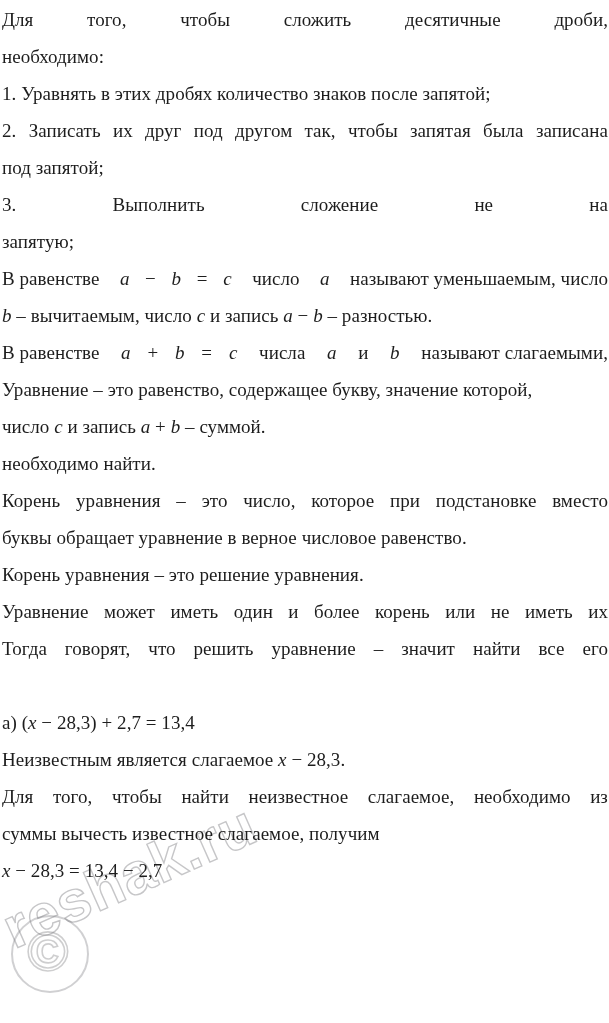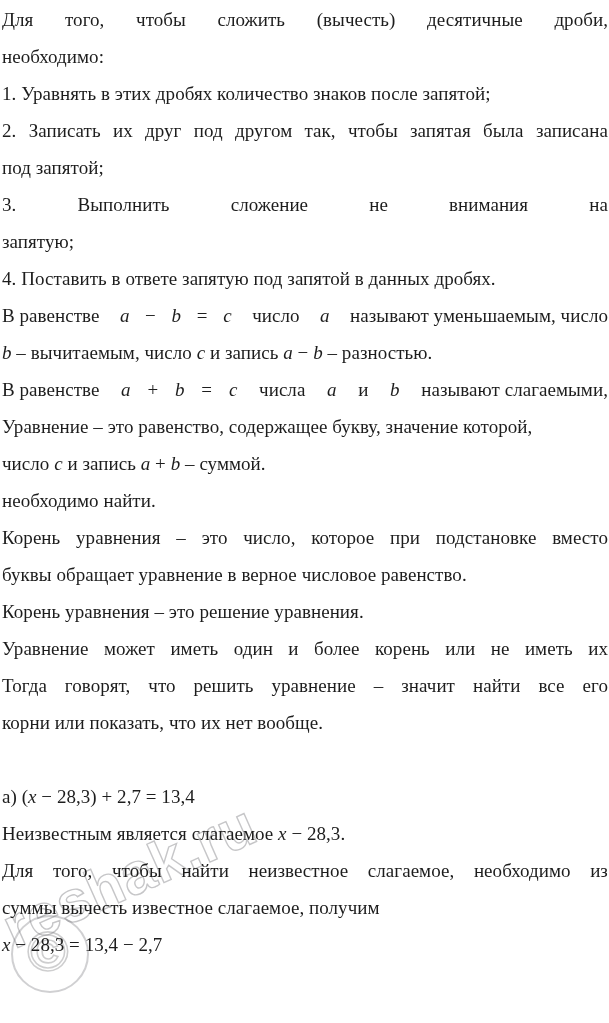--- a/index.html
+++ b/index.html
@@ -119,21 +119,20 @@
     <div class="wm-c">©</div>
     <div class="wm-text">reshak.ru</div>
   </div>
 
   <div class="content" id="content">
       <div class="line just">
         <span>Для</span>
         <span>того,</span>
         <span>чтобы</span>
         <span>сложить</span>
-        <span>(вычесть)</span>
         <span>десятичные</span>
         <span>дроби,</span>
       </div>
       <div class="line">необходимо:</div>
       <div class="line">1. Уравнять в этих дробях количество знаков после запятой;</div>
       <div class="line just">
         <span>2.</span>
         <span>Записать</span>
         <span>их</span>
         <span>друг</span>
@@ -144,25 +143,23 @@
         <span>запятая</span>
         <span>была</span>
         <span>записана</span>
       </div>
       <div class="line">под запятой;</div>
       <div class="line just">
         <span>3.</span>
         <span>Выполнить</span>
         <span>сложение</span>
         <span>не</span>
-        <span>внимания</span>
         <span>на</span>
       </div>
       <div class="line">запятую;</div>
-      <div class="line">4. Поставить в ответе запятую под запятой в данных дробях.</div>
       <div class="line just">
         <span>В равенстве  </span>
         <span class="math">a</span>
         <span> − </span>
         <span class="math">b</span>
         <span> = </span>
         <span class="math">c</span>
         <span>  число  </span>
         <span class="math">a</span>
         <span>  называют уменьшаемым, число</span>
@@ -215,21 +212,20 @@
         <span>говорят,</span>
         <span>что</span>
         <span>решить</span>
         <span>уравнение</span>
         <span>–</span>
         <span>значит</span>
         <span>найти</span>
         <span>все</span>
         <span>его</span>
       </div>
-      <div class="line">корни или показать, что их нет вообще.</div>
       <div class="line blank"></div>
       <div class="line"><span>а)  (</span><span class="math">x</span><span> − 28,3) + 2,7 = 13,4</span></div>
       <div class="line"><span>Неизвестным является слагаемое </span><span class="math">x</span><span> − 28,3.</span></div>
       <div class="line just">
         <span>Для</span>
         <span>того,</span>
         <span>чтобы</span>
         <span>найти</span>
         <span>неизвестное</span>
         <span>слагаемое,</span>

